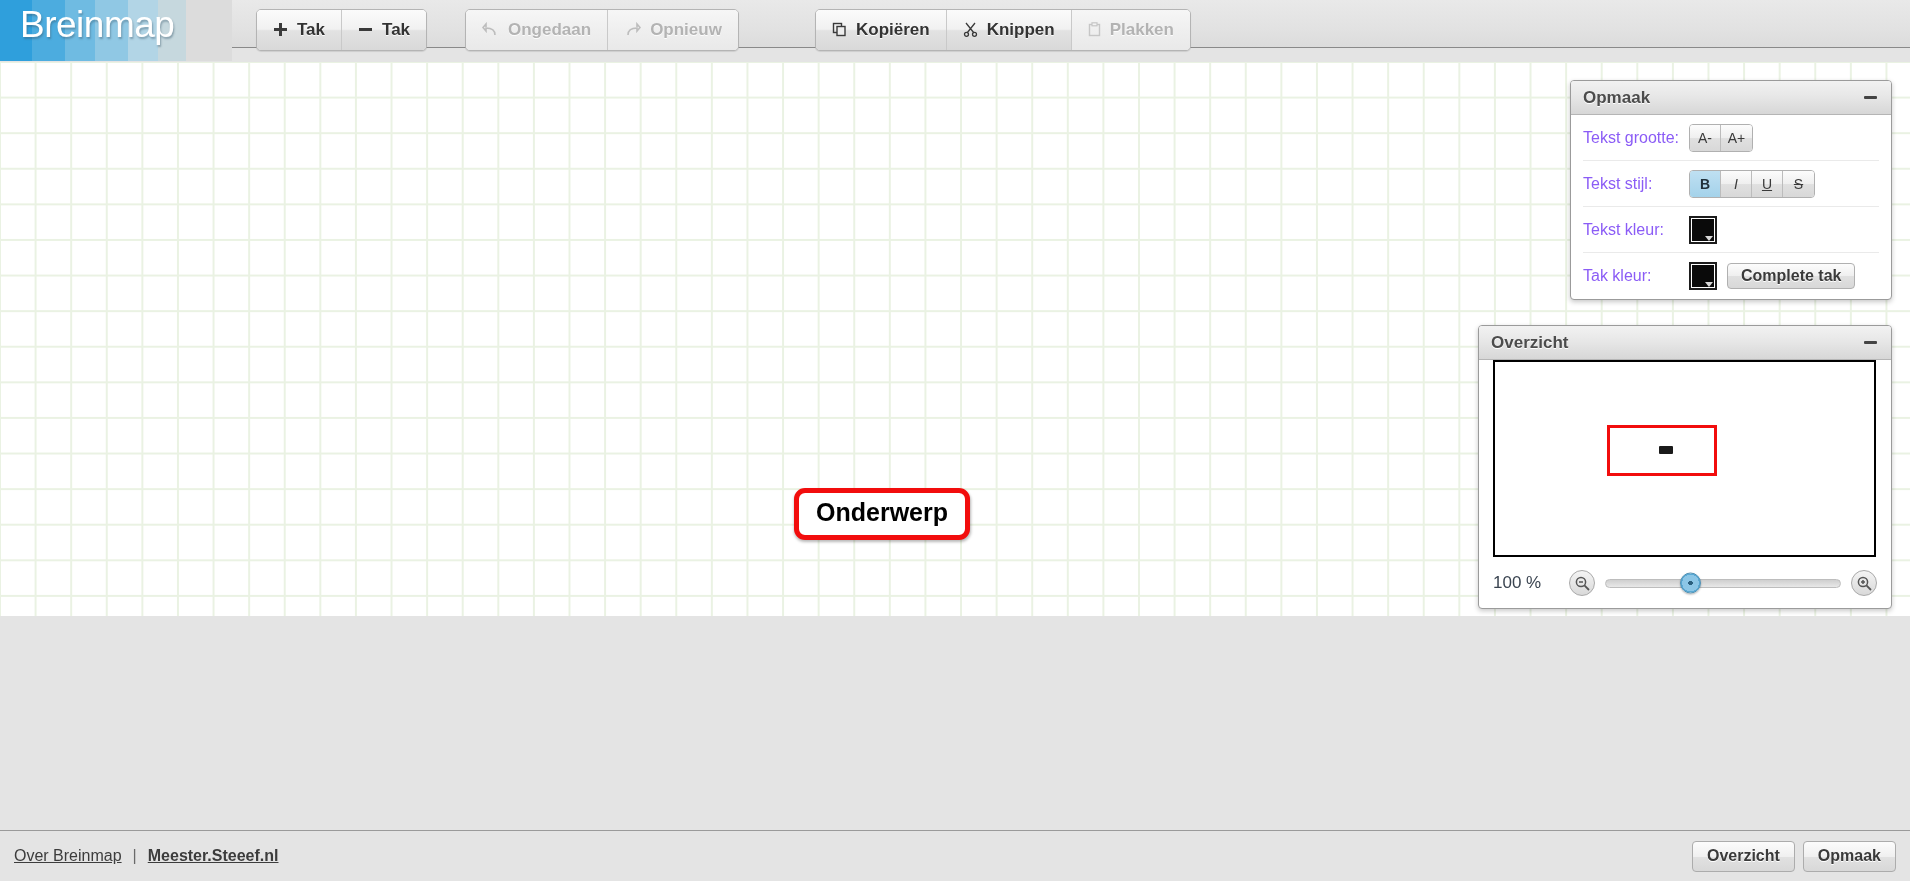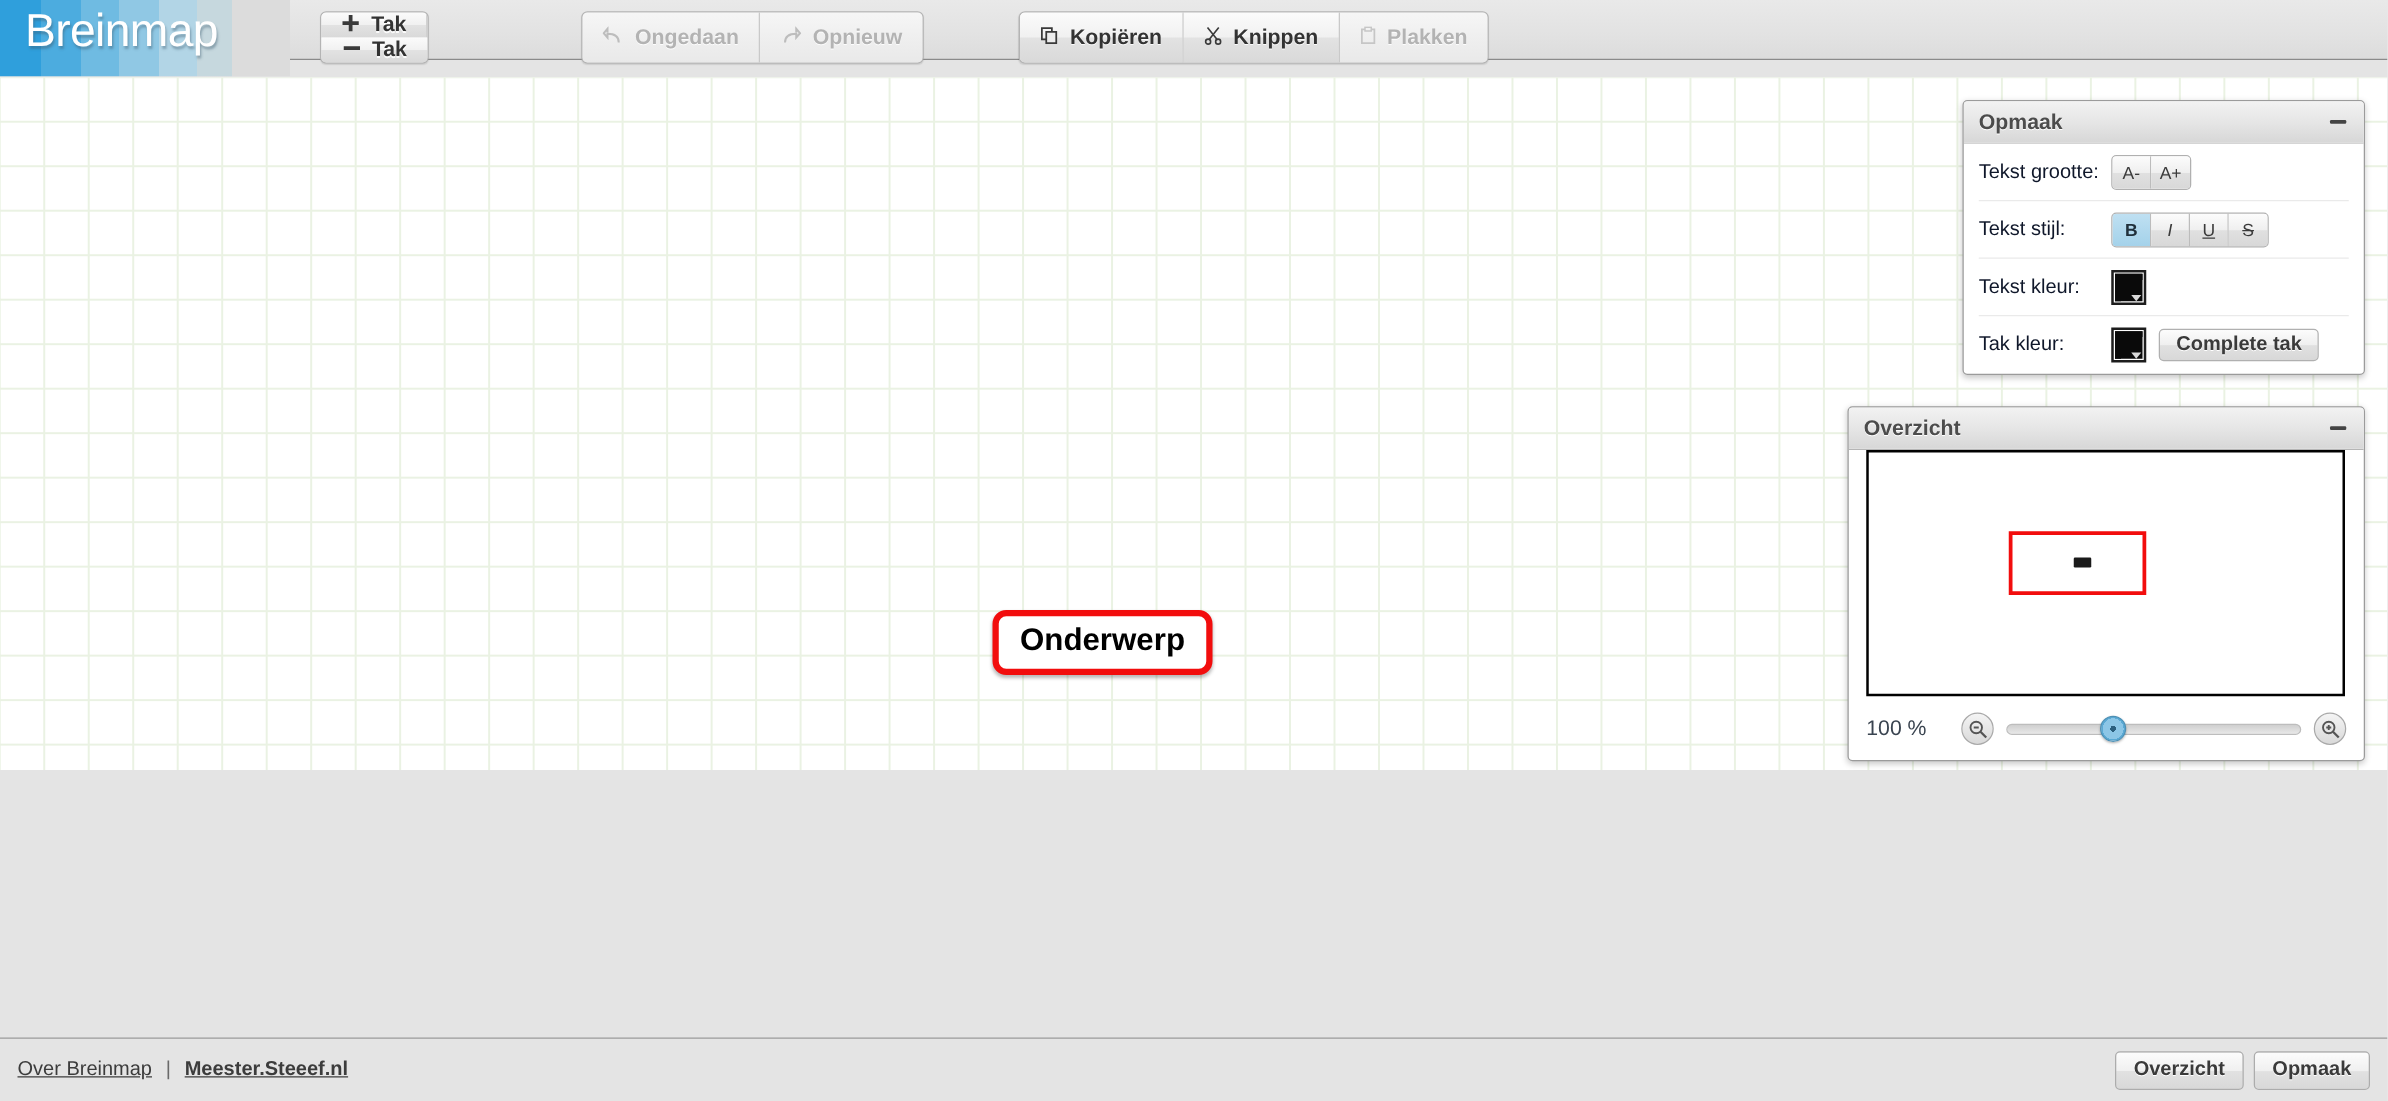--- a/index.html
+++ b/index.html
@@ -84,21 +84,21 @@
     cursor: default;
   }
   .tb-btn .tb-ico {
     font-size: 15px;
     line-height: 1;
     display: inline-block;
     color: #444;
   }
   .tb-btn.disabled .tb-ico { color: #bdbdbd; }
 
-  #grp-branch  { left: 256px; flex-direction: column; }
+  #grp-branch  { left: 256px; }
   #grp-history { left: 465px; }
   #grp-clip    { left: 815px; }
   #grp-right   { right: 14px; }
 
   .caret-down {
     width: 0; height: 0;
     border-left: 6px solid transparent;
     border-right: 6px solid transparent;
     border-top: 7px solid #4a4a4a;
     display: inline-block;
@@ -176,21 +176,21 @@
   .opmaak-body { padding: 0 12px; }
   .op-row {
     display: flex;
     align-items: center;
     min-height: 46px;
     border-bottom: 1px solid #eaeaea;
   }
   .op-row:last-child { border-bottom: none; }
   .op-label {
     font-size: 16px;
-    color: #0f172a;
+    color: #8b5cf6;
     width: 106px;
     flex: none;
   }
   .seg {
     display: flex;
     border: 1px solid #b0b0b0;
     border-radius: 4px;
     overflow: hidden;
     box-shadow: inset 0 1px 0 #fff;
   }

